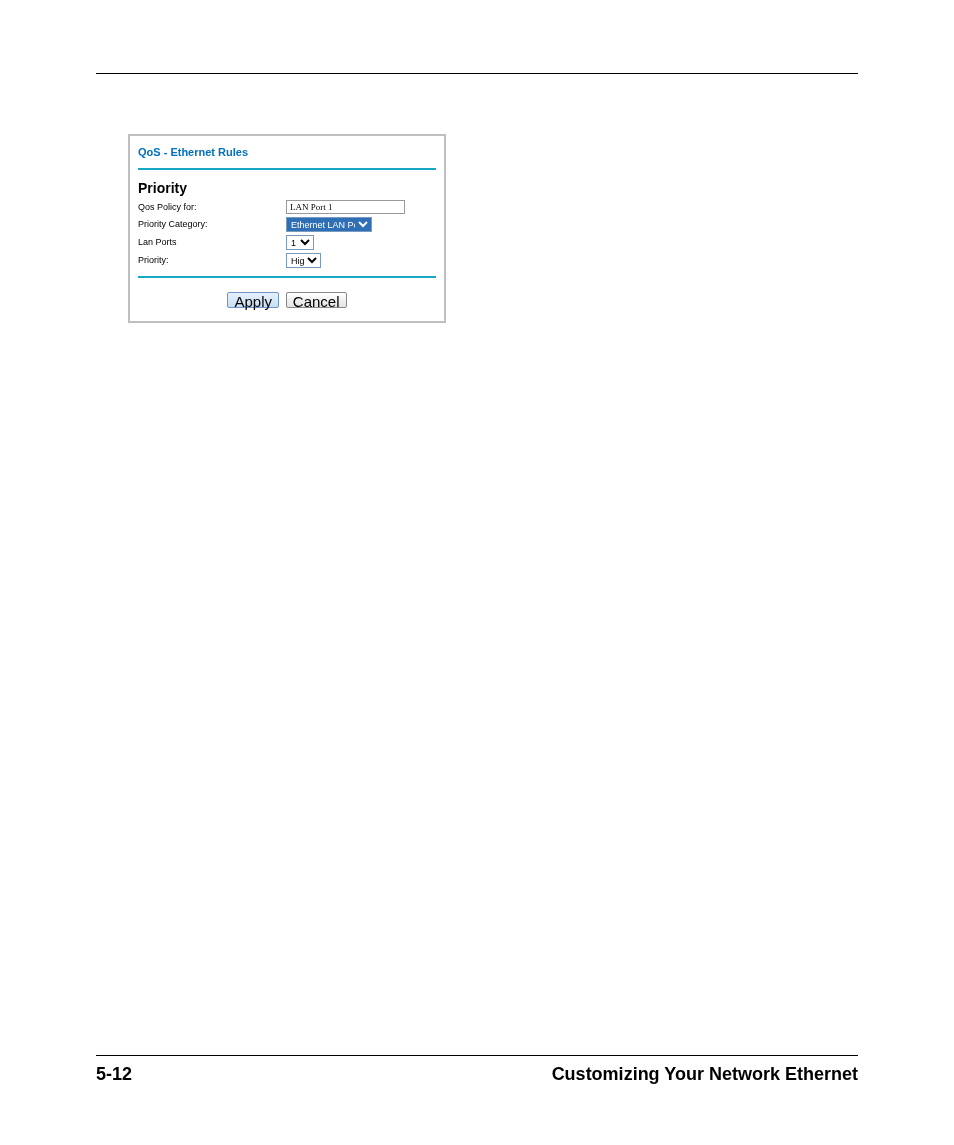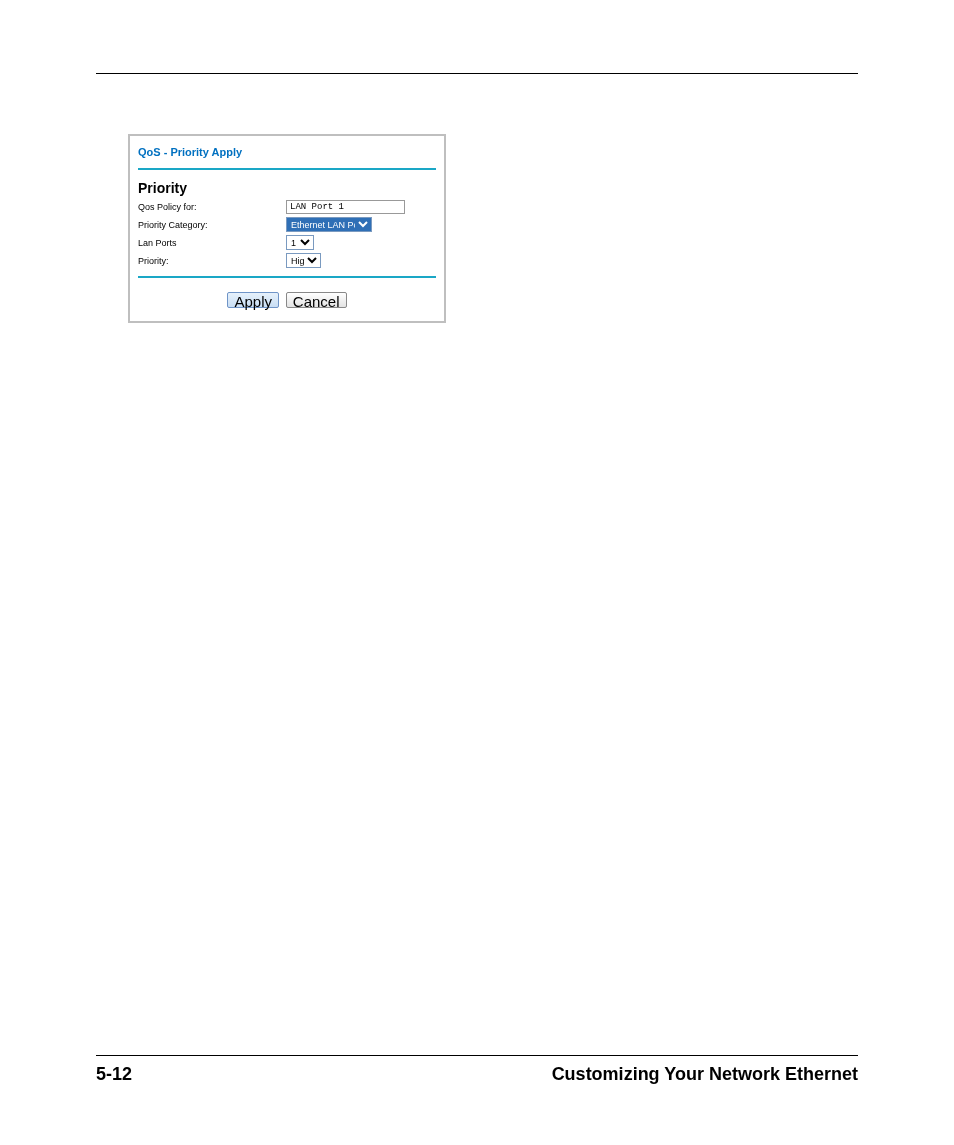--- a/index.html
+++ b/index.html
@@ -40,31 +40,30 @@
     border-bottom: 2px solid #1aa7c6;
     margin-bottom: 10px;
   }
   .section-heading {
     font-weight: bold;
     font-size: 14px;
     margin-bottom: 4px;
   }
   .form-row {
     display: flex;
-    align-items: center;
     margin: 3px 0;
     line-height: 14px;
   }
   .form-label {
     width: 148px;
     font-size: 9px;
     color: #000;
   }
   .text-input {
-    font-family: Liberation Mono, monospace;
+    font-family: Liberation Serif, serif;
     font-size: 9px;
     height: 14px;
     width: 119px;
     border: 1px solid #999;
     padding: 0 3px;
     box-sizing: border-box;
     background: #fff;
   }
   .select {
     font-family: Arial, sans-serif;
@@ -131,21 +130,21 @@
 </style>
 </head>
 <body>
 
 <div class="page">
 
   <hr class="top-rule">
 
   <div class="panel">
 
-    <div class="panel-title">QoS - Priority Apply</div>
+    <div class="panel-title">QoS - Ethernet Rules</div>
 
     <div class="section-heading">Priority</div>
 
     <div class="form-row">
       <div class="form-label">Qos Policy for:</div>
       <input class="text-input" type="text" value="LAN Port 1" style="">
     </div>
 
     <div class="form-row">
       <div class="form-label">Priority Category:</div>

